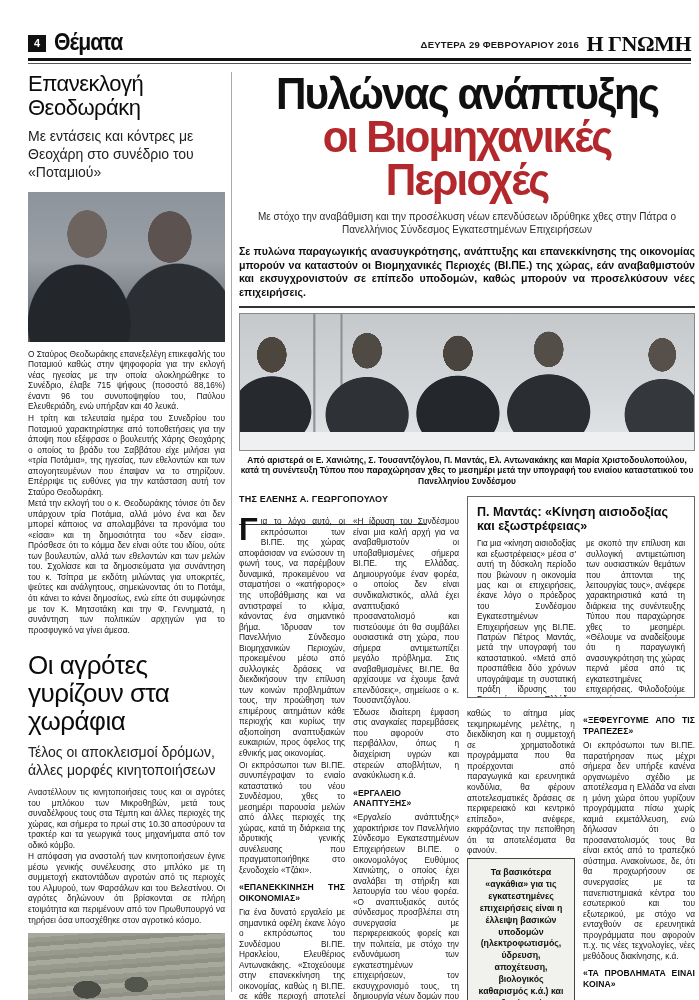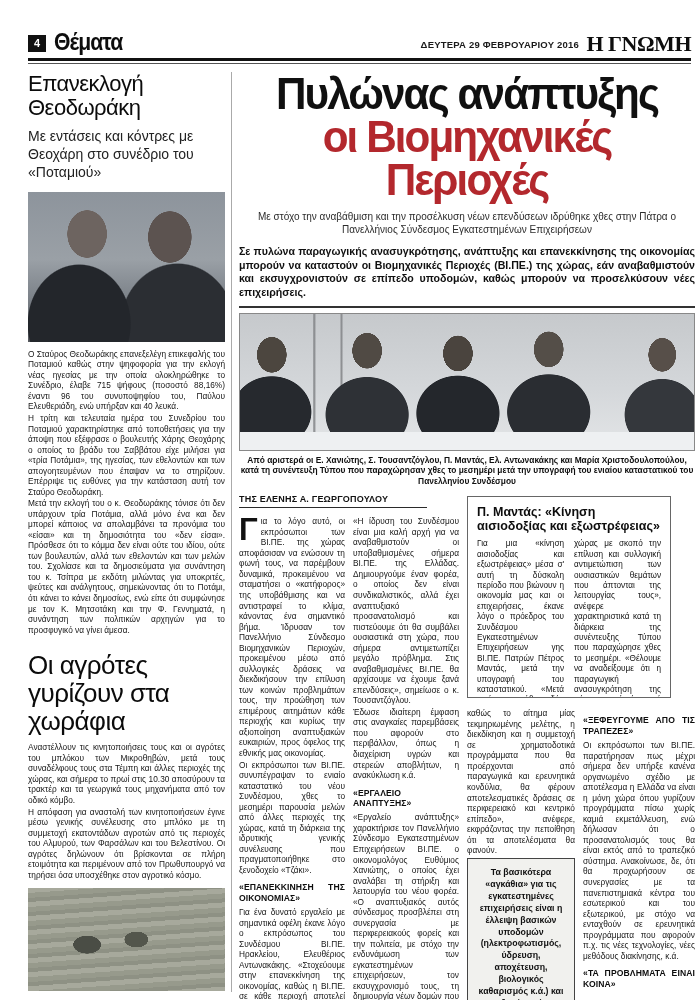--- a/index.html
+++ b/index.html
@@ -66,24 +66,24 @@
       radial-gradient(ellipse 42px 38px at 48% 73%, #24272c 98%, rgba(0,0,0,0) 100%),
       radial-gradient(ellipse 42px 38px at 68% 72%, #2a2d32 98%, rgba(0,0,0,0) 100%),
       radial-gradient(ellipse 38px 36px at 93% 74%, #34373c 98%, rgba(0,0,0,0) 100%),
       linear-gradient(90deg, rgba(0,0,0,0) 16%, #7d7f82 16.3%, rgba(0,0,0,0) 16.8%),
       linear-gradient(90deg, rgba(0,0,0,0) 22%, #85878a 22.3%, rgba(0,0,0,0) 22.8%),
       linear-gradient(180deg, #c6c9cc 0%, #d4d7da 55%, #e3e5e7 100%); }
   .caption { font-size:8.4px; font-weight:bold; line-height:1.3; color:#101010; margin-top:4px; text-align:center; }
 
   .bodyarea { position:relative; margin-top:7px; height:560px; }
   .byline { position:absolute; left:0; top:0; width:188px; font-size:9px; font-weight:bold;
-    letter-spacing:.2px; color:#111; padding-bottom:3px; border-bottom:1.5px solid #2a2a2a; }
+    letter-spacing:.2px; color:#111; padding-bottom:20px; border-bottom:1.5px solid #2a2a2a; }
   .colA { position:absolute; left:0;   top:22px;  width:106px; height:538px; overflow:hidden; }
   .colB { position:absolute; left:114px; top:22px; width:106px; height:538px; overflow:hidden; }
-  .mantas-box { position:absolute; left:228px; top:2px; width:204px; height:202px;
+  .mantas-box { position:absolute; left:228px; top:2px; width:228px; height:202px;
     border:1px solid #666; padding:8px 9px; overflow:hidden; background:#fff; }
   .mantas-box h4 { font-size:12.5px; font-weight:bold; text-align:left; margin-bottom:6px; color:#0d0d0d; }
   .mantas-box .boxtext { columns:2; column-gap:10px; font-size:8.2px; line-height:1.27; text-align:justify; }
   .colC { position:absolute; left:228px; top:214px; width:108px; height:346px; overflow:hidden;
     display:flex; flex-direction:column; }
   .colD { position:absolute; left:344px; top:214px; width:112px; height:346px; overflow:hidden; }
   .subhead { font-size:8.6px; font-weight:bold; margin:7px 0 3px; letter-spacing:.1px; color:#0d0d0d; }
   .dropcap { float:left; font-size:31px; line-height:25px; font-weight:bold; padding:1px 3px 0 0; color:#111; }
   .graybox { margin-top:auto; border:1.5px solid #444; background:#f1f1ee; padding:8px 7px;
     font-size:8.8px; font-weight:bold; line-height:1.35; text-align:center; color:#111; }
@@ -105,20 +105,21 @@
   <h2>Επανεκλογή Θεοδωράκη</h2>
   <div class="deck">Με εντάσεις και κόντρες με Θεοχάρη στο συνέδριο του «Ποταμιού»</div>
   <div class="photo1"></div>
   <div class="body bodytext">
     <p>Ο Σταύρος Θεοδωράκης επανεξελέγη επικεφαλής του Ποταμιού καθώς στην ψηφοφορία για την εκλογή νέας ηγεσίας με την οποία ολοκληρώθηκε το Συνέδριο, έλαβε 715 ψήφους (ποσοστό 88,16%) έναντι 96 του συνυποψηφίου του, Παύλου Ελευθεριάδη, ενώ υπήρξαν και 40 λευκά.</p>
     <p>Η τρίτη και τελευταία ημέρα του Συνεδρίου του Ποταμιού χαρακτηρίστηκε από τοποθετήσεις για την άποψη που εξέφρασε ο βουλευτής Χάρης Θεοχάρης ο οποίος το βράδυ του Σαββάτου είχε μιλήσει για «τρία Ποτάμια», της ηγεσίας, των εθελοντών και των απογοητευμένων που έπαψαν να το στηρίζουν. Επέρριψε τις ευθύνες για την κατάσταση αυτή τον Σταύρο Θεοδωράκη.</p>
     <p>Μετά την εκλογή του ο κ. Θεοδωράκης τόνισε ότι δεν υπάρχουν τρία Ποτάμια, αλλά μόνο ένα και δεν μπορεί κάποιος να απολαμβάνει τα προνόμια του «είσαι» και τη δημοσιότητα του «δεν είσαι». Πρόσθεσε ότι το κόμμα δεν είναι ούτε του ιδίου, ούτε των βουλευτών, αλλά των εθελοντών και των μελών του. Σχολίασε και τα δημοσιεύματα για συνάντηση του κ. Τσίπρα με εκδότη μιλώντας για υποκριτές, ψεύτες και ανάλγητους, σημειώνοντας ότι το Ποτάμι, ότι κάνει το κάνει δημοσίως, ενώ είπε ότι συμφώνησε με τον Κ. Μητσοτάκη και την Φ. Γεννηματά, η συνάντηση των πολιτικών αρχηγών για το προσφυγικό να γίνει άμεσα.</p>
   </div>
 
   <h3>Οι αγρότες γυρίζουν στα χωράφια</h3>
+  <div class="deck">Τέλος οι αποκλεισμοί δρόμων, άλλες μορφές κινητοποιήσεων</div>
   <div class="body bodytext">
     <p>Αναστέλλουν τις κινητοποιήσεις τους και οι αγρότες του μπλόκου των Μικροθηβών, μετά τους συναδέλφους τους στα Τέμπη και άλλες περιοχές της χώρας, και σήμερα το πρωί στις 10.30 αποσύρουν τα τρακτέρ και τα γεωργικά τους μηχανήματα από τον οδικό κόμβο.</p>
     <p>Η απόφαση για αναστολή των κινητοποιήσεων έγινε μέσω γενικής συνέλευσης στο μπλόκο με τη συμμετοχή εκατοντάδων αγροτών από τις περιοχές του Αλμυρού, των Φαρσάλων και του Βελεστίνου. Οι αγρότες δηλώνουν ότι βρίσκονται σε πλήρη ετοιμότητα και περιμένουν από τον Πρωθυπουργό να τηρήσει όσα υποσχέθηκε στον αγροτικό κόσμο.</p>
   </div>
   <div class="photo2"></div>
 
 </div>
 
 <div class="main">
   <h1 class="headline">

